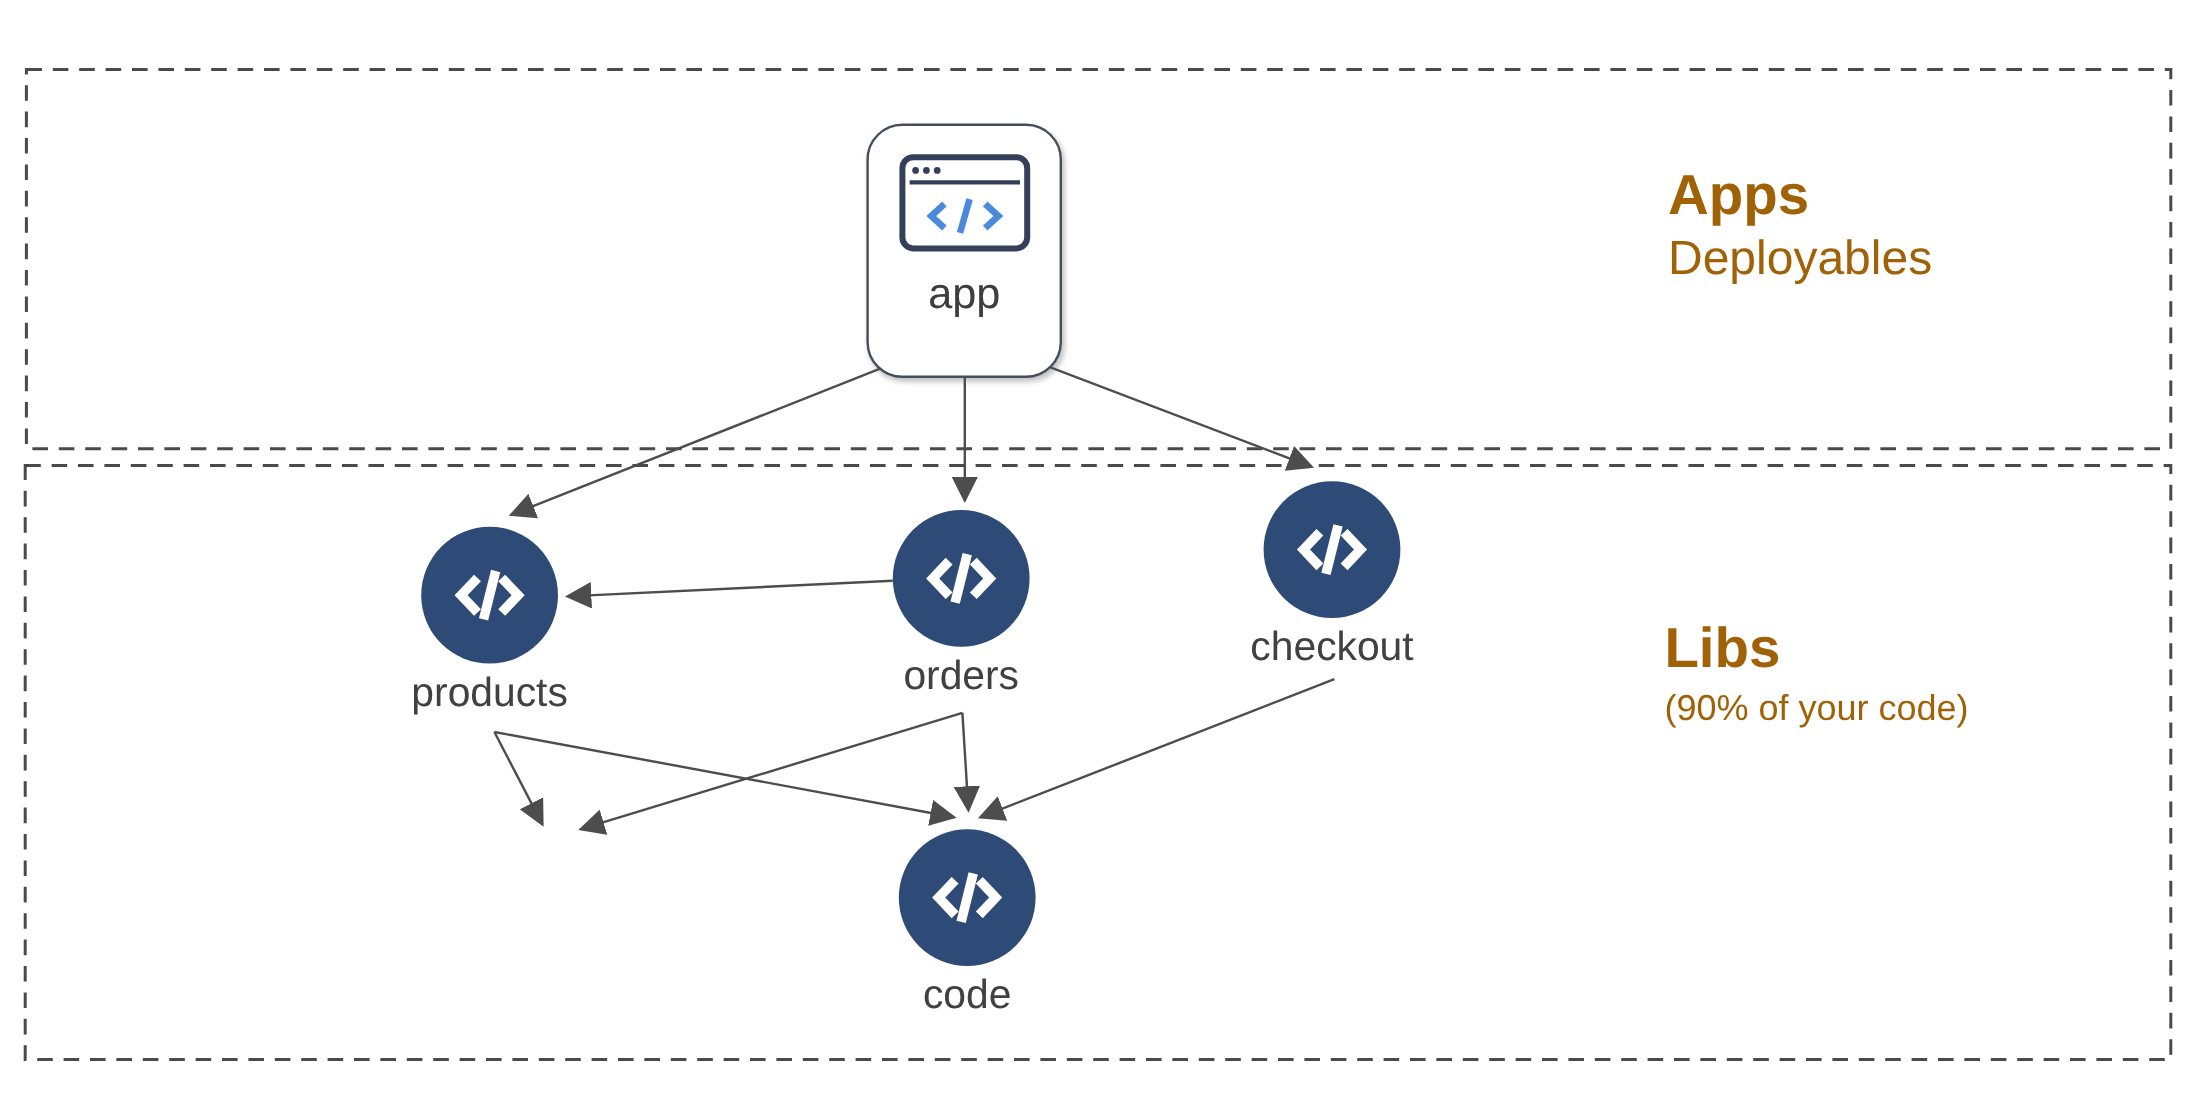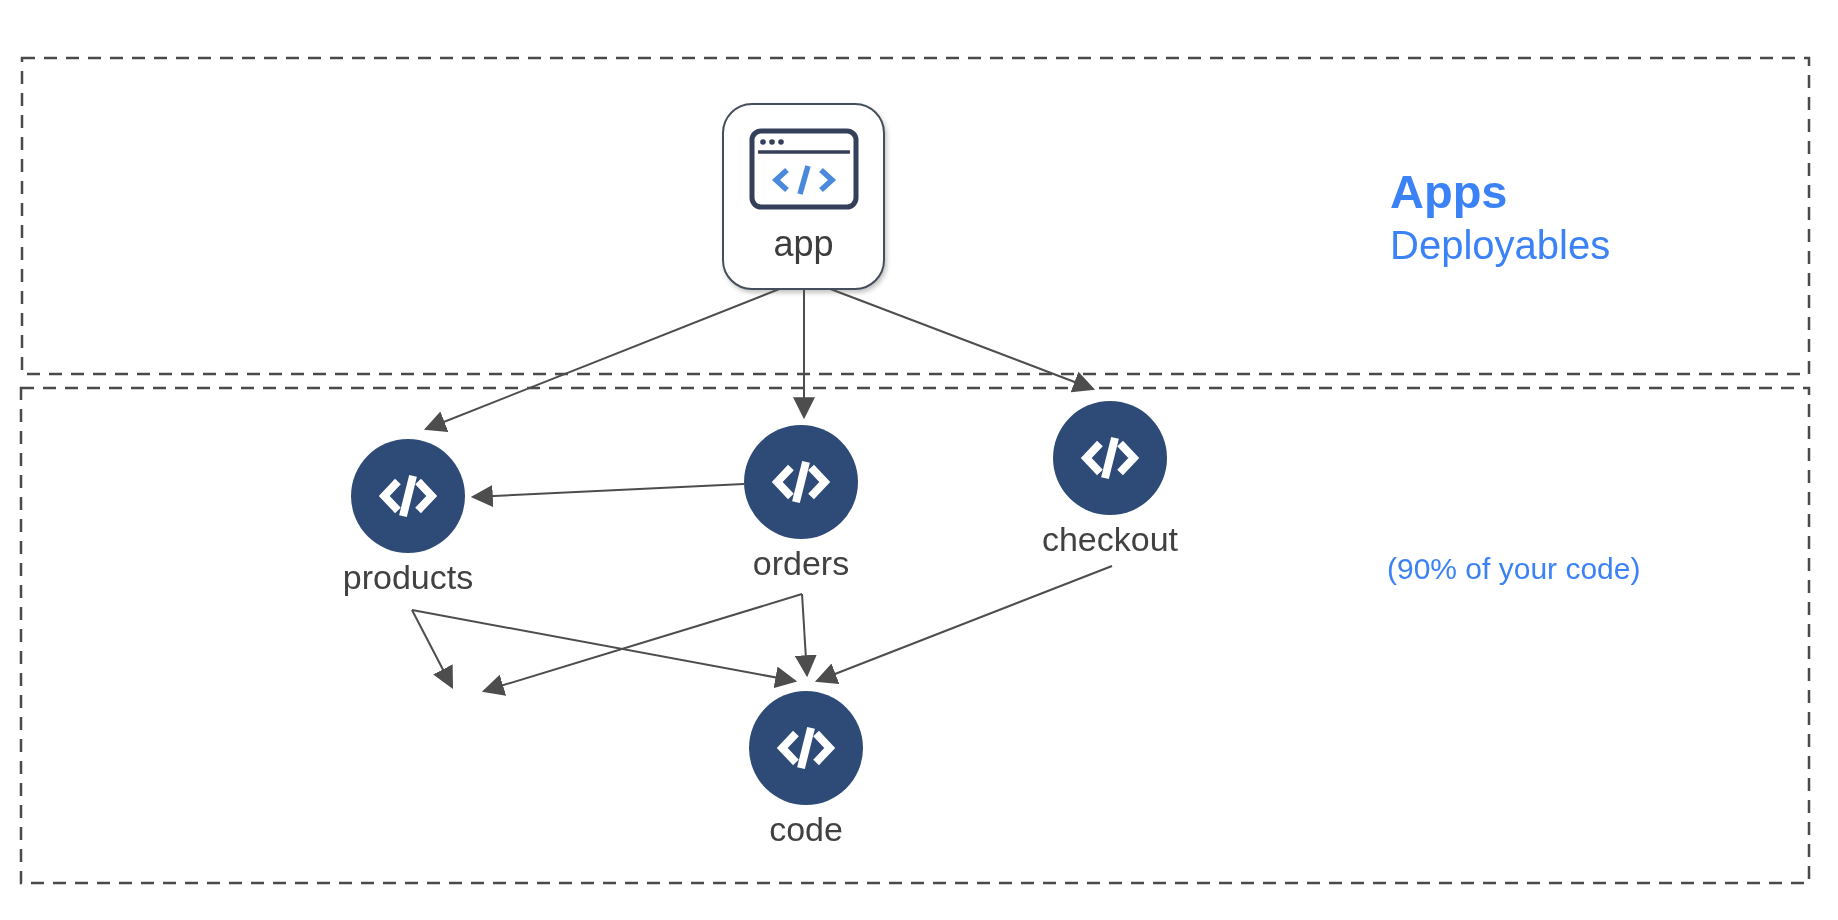--- a/index.html
+++ b/index.html
@@ -21,38 +21,38 @@
   }
   .lib-circle svg{width:72px;height:72px;}
   .node-label{
     position:absolute;left:50%;transform:translateX(-50%);
     top:120px;white-space:nowrap;
     font-size:34px;color:#414141;line-height:1.1;
   }
 
   
   #node-app{
-    position:absolute;left:722px;top:103px;width:163px;height:187px;
+    position:absolute;left:722px;top:103px;width:163px;height:212px;
     background:#ffffff;border:2.5px solid #454e5c;border-radius:30px;
     box-sizing:border-box;
     box-shadow:2px 3px 4px rgba(90,90,90,0.35);
     display:flex;flex-direction:column;align-items:center;
   }
   #node-app .app-icon{margin-top:23px;}
   #node-app .node-label{position:static;transform:none;margin-top:10px;font-size:36px;color:#3d3d3d;}
 
   
   #node-products{left:351px;top:439px;}
   #node-orders{left:744px;top:425px;}
   #node-checkout{left:1053px;top:401px;}
   #node-shared{left:405px;top:699px;}
   #node-core{left:749px;top:691px;}
 
   
-  .region-caption{position:absolute;color:#3b82f6;margin-top:30px;}
+  .region-caption{position:absolute;color:#a16207;}
   #caption-apps{left:1390px;top:136px;}
   #caption-libs{left:1387px;top:514px;}
   .region-title{font-size:47px;font-weight:bold;line-height:1.1;}
   .region-subtitle{font-size:40px;font-weight:normal;line-height:1.15;margin-top:4px;}
   #caption-libs .region-subtitle{font-size:30px;margin-top:8px;}
 </style>
 </head>
 <body>
 
 <div id="canvas">
@@ -138,16 +138,17 @@
     </div>
     <span class="node-label">code</span>
   </div>
 
   <div class="region-caption" id="caption-apps">
     <div class="region-title">Apps</div>
     <div class="region-subtitle">Deployables</div>
   </div>
 
   <div class="region-caption" id="caption-libs">
+    <div class="region-title">Libs</div>
     <div class="region-subtitle">(90% of your code)</div>
   </div>
 
 </div>
 
 </body></html>

